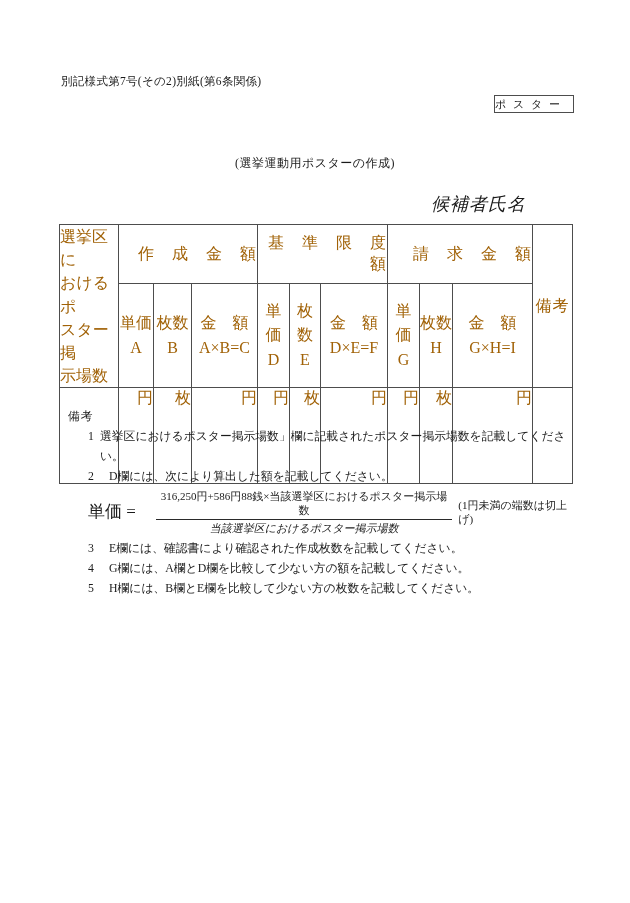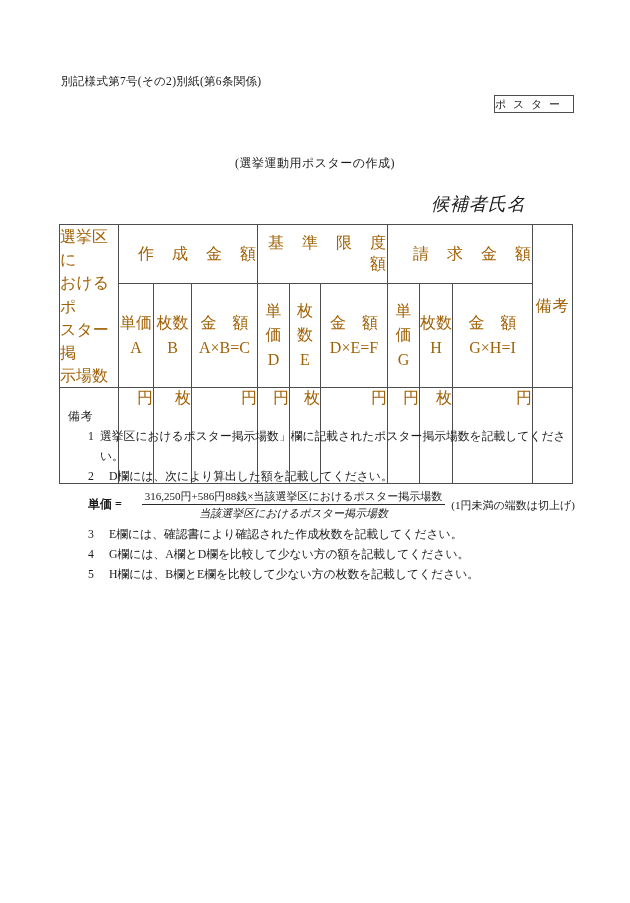--- a/index.html
+++ b/index.html
@@ -84,21 +84,21 @@
   .note{display:flex;margin-left:29px;}
   .note-no{flex:none;width:12px;}
   .note-text{margin-left:9px;}
   .note-text .ln{display:block;}
   .note-text .ln2{margin-left:-9px;}
   .formula{
     display:flex;align-items:center;
     margin:3px 0 3px 29px;
     font-size:11px;line-height:1.3;
   }
-  .formula-lhs{flex:none;margin-right:20px;font-size:12px;font-weight:bold;}
+  .formula-lhs{flex:none;margin-right:20px;font-size:17px;}
   .frac{display:inline-flex;flex-direction:column;text-align:center;}
   .frac .num{border-bottom:1px solid #2a2a2a;padding:0 3px 1px 3px;}
   .frac .den{padding-top:1px;font-style:italic;}
   .formula-note{margin-left:6px;font-size:11px;}
 </style>
 </head>
 <body>
 
 <div class="page">
 

